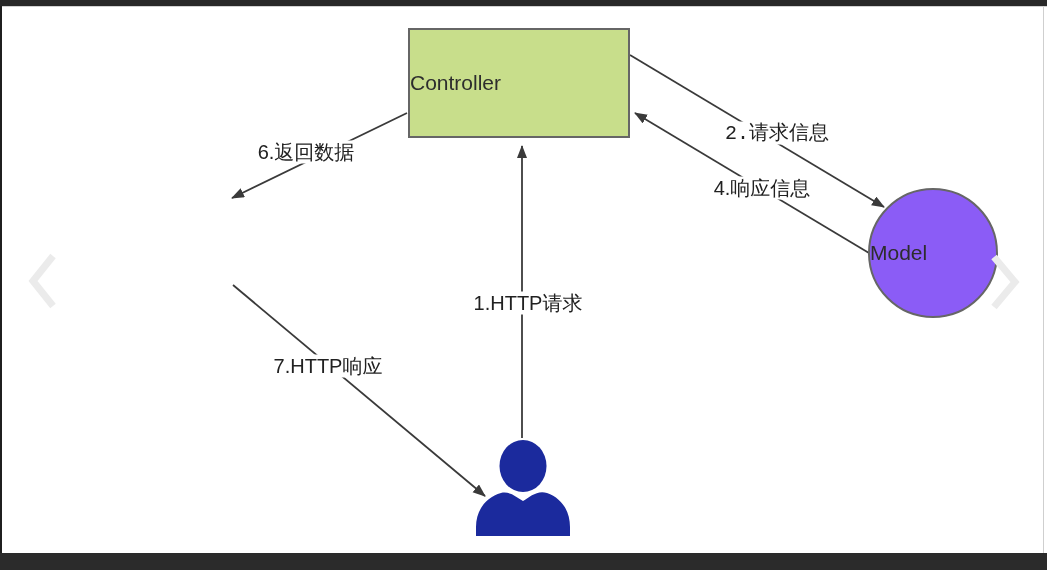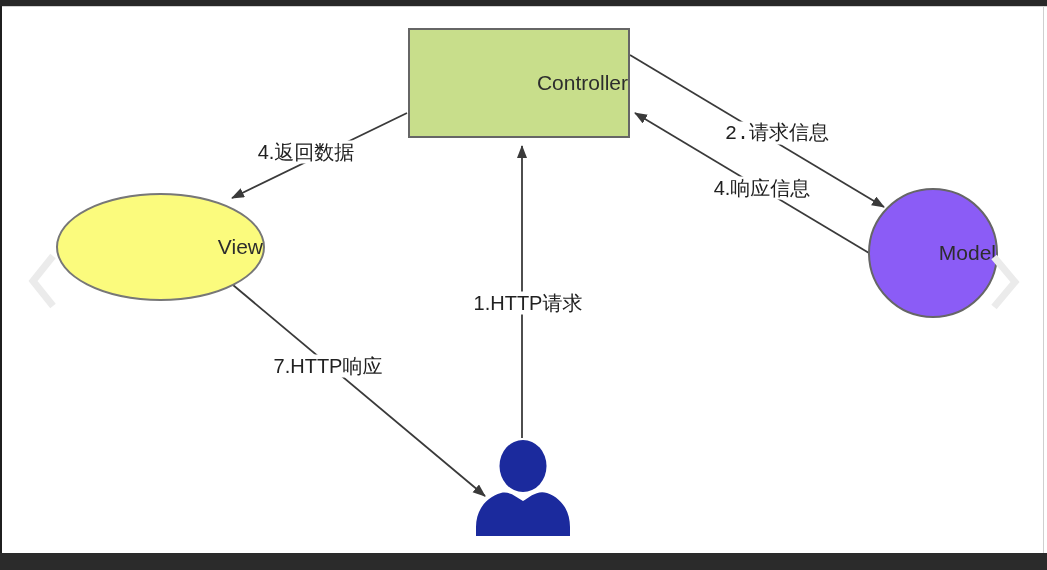--- a/index.html
+++ b/index.html
@@ -22,21 +22,21 @@
     background:#1f1f1f;
   }
   .right-divider{
     position:absolute;left:1043px;top:7px;width:1px;height:546px;
     background:#cfcfcf;
   }
   .canvas{position:absolute;left:0;top:0;width:1047px;height:570px;}
   svg.overlay{position:absolute;left:0;top:0;width:1047px;height:570px;}
 
   .node{
-    position:absolute;display:flex;align-items:center;justify-content:flex-end;
+    position:absolute;display:flex;align-items:center;justify-content:flex-start;
     box-sizing:border-box;color:#2d2d2d;font-size:21px;
   }
   .node-controller{
     left:408px;top:28px;width:222px;height:110px;
     background:#c8de8b;border:2px solid #666666;
   }
   .node-view{
     left:56px;top:193px;width:209px;height:108px;
     background:#fbfb7d;border:2px solid #777777;border-radius:50%;
   }
@@ -94,31 +94,28 @@
                  C510,491 516,497 523,501
                  C530,497 537,490 547,493
                  C561,498 570,510 570,527
                  L570,536 Z"></path>
       </g>
     </svg>
 
     <div class="node node-controller">
       <span>Controller</span>
     </div>
-    <div class="node node-view">
-      <span>View</span>
-    </div>
     <div class="node node-model">
       <span>Model</span>
     </div>
 
     <div class="edge-label el-1">1.HTTP请求</div>
     <div class="edge-label el-2">2.请求信息</div>
     <div class="edge-label el-3">4.响应信息</div>
-    <div class="edge-label el-4">4.返回数据</div>
+    <div class="edge-label el-4">6.返回数据</div>
     <div class="edge-label el-5">7.HTTP响应</div>
 
     <svg class="chev chev-prev" viewBox="0 0 36 68">
       <polyline points="27,8 7,33 27,58" fill="none" stroke="#ebebeb" stroke-width="7"></polyline>
     </svg>
     <svg class="chev chev-next" viewBox="0 0 36 68">
       <polyline points="8,8 29,33 8,58" fill="none" stroke="#ebebeb" stroke-width="7"></polyline>
     </svg>
 
   </div>

